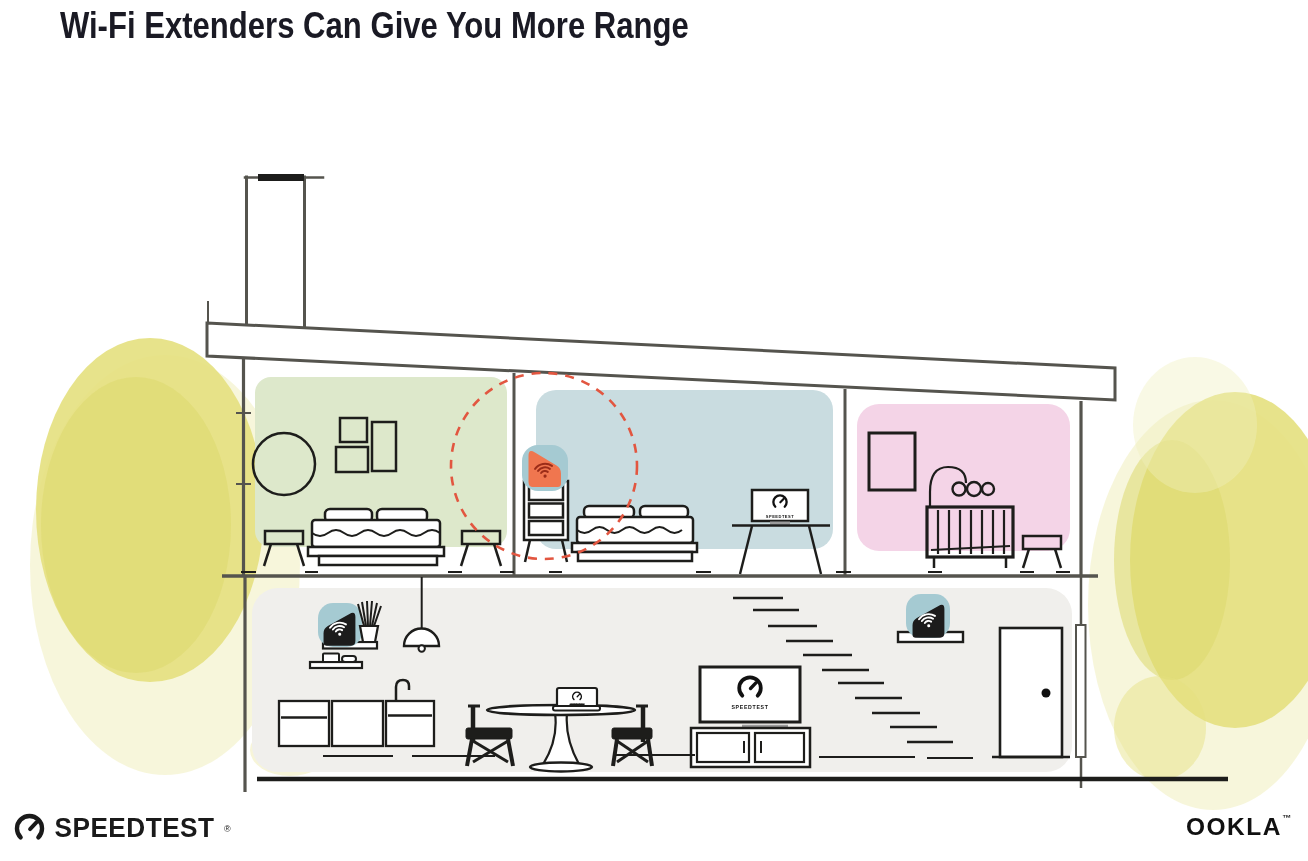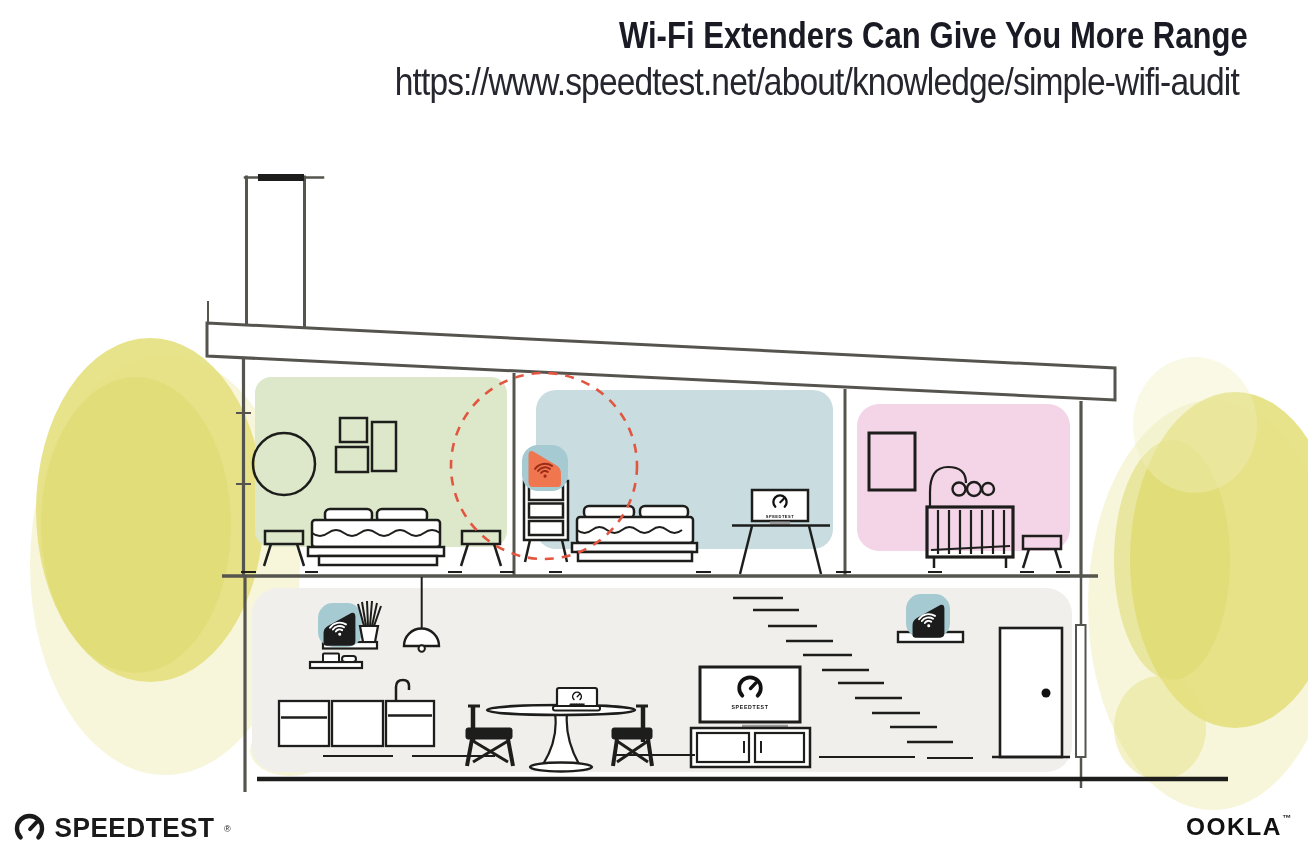--- a/index.html
+++ b/index.html
@@ -9,21 +9,21 @@
     --floor-gray:#f0efec;
     --extender-teal:#a5cad2; --extender-orange:#f0764f;
     --wifi-dark-red:#9c2c18; --coverage-red:#e25640;
     --foliage:#e4e07e; --foliage-dark:#dcd96e; --foliage-light:#f1efbe;
   }
   html,body{margin:0;padding:0}
   body{
     width:1308px;height:861px;position:relative;background:#ffffff;
     font-family:"Liberation Sans",sans-serif;overflow:hidden;
   }
-  .header{position:absolute;top:14px;left:0;width:100%;text-align:right;z-index:3}
+  .header{position:absolute;top:4px;left:0;width:100%;text-align:left;z-index:3}
   .title{
     margin:0;display:inline-block;font-weight:bold;font-size:37px;line-height:44px;
     color:var(--title-text,#1a1a24);transform:scaleX(.84);letter-spacing:0;
   }
   .url{
     display:inline-block;font-weight:400;font-size:39px;line-height:46px;margin-top:1px;
     color:var(--url-text,#26262e);transform:scaleX(.86);letter-spacing:-1px;
   }
   svg.house{position:absolute;left:0;top:0;z-index:1}
   .logo-st{
@@ -34,21 +34,20 @@
   .logo-ookla{
     position:absolute;right:16px;bottom:20px;z-index:3;color:#111;
     font-size:24px;font-weight:bold;letter-spacing:1.5px;transform:scaleX(1.02);
   }
 </style>
 </head>
 <body>
 
 <div class="header">
   <div><h1 class="title">Wi-Fi Extenders Can Give You More Range</h1></div>
-  <div><div class="url">https://www.speedtest.net/about/knowledge/simple-wifi-audit</div></div>
 </div>
 
 <svg class="house" width="1308" height="861" viewBox="0 0 1308 861" xmlns="http://www.w3.org/2000/svg">
   <defs>
     <g id="wifi" fill="none" stroke="currentColor" stroke-width="2" stroke-linecap="round">
       <path d="M-8.6,-2.6 A12.4,12.4 0 0 1 8.6,-2.6"></path>
       <path d="M-6,-0.1 A8.6,8.6 0 0 1 6,-0.1"></path>
       <path d="M-3.4,2.5 A4.8,4.8 0 0 1 3.4,2.5"></path>
       <circle cx="0" cy="6.2" r="1.6" fill="currentColor" stroke="none"></circle>
     </g>

